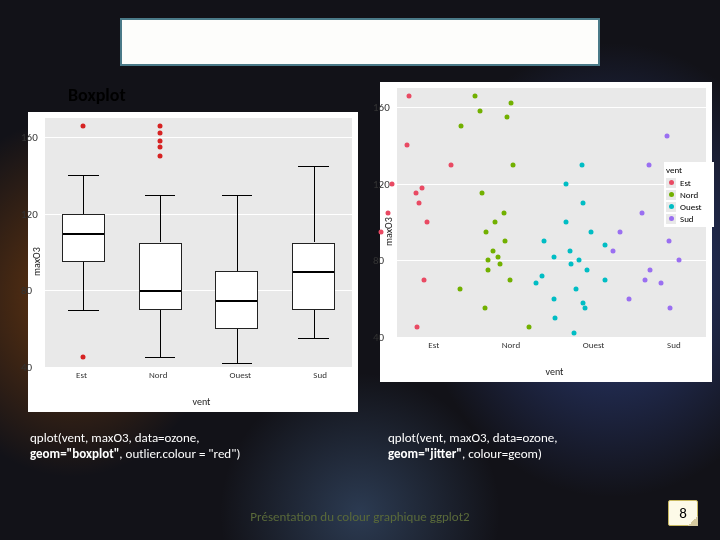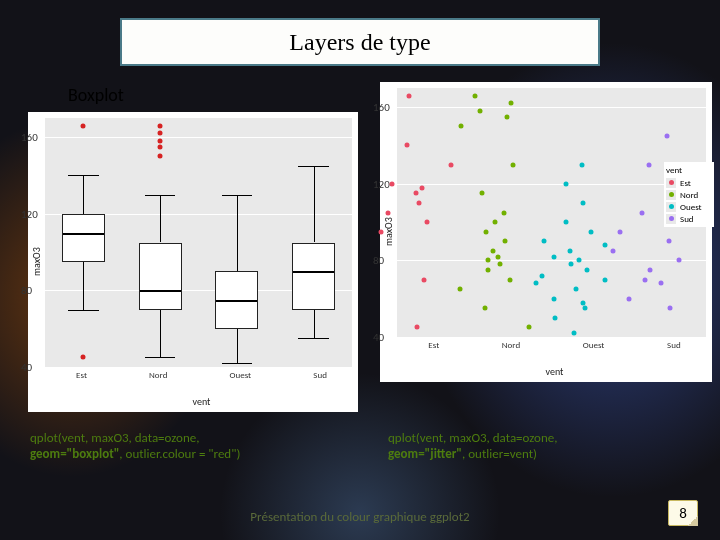--- a/index.html
+++ b/index.html
@@ -39,21 +39,21 @@
   .title-box .mono { font-family: "Courier New", monospace; }
   .col {
     position: absolute;
     top: 82px;
     width: 330px;
   }
   .col-left  { left: 28px; }
   .col-right { left: 380px; width: 332px; }
   .col h3 {
     font-size: 18px;
-    font-weight: 400;
+    font-weight: 700;
     color: #000;
     background: rgba(250,250,248,0.0);
     padding: 2px 0 6px 40px;
   }
   .plot-card {
     background: #fff;
     width: 100%;
     height: 300px;
     position: relative;
     display: flex;
@@ -163,21 +163,21 @@
     transform: translate(-50%, -50%);
   }
   .c-est   { background:#e94a63; }
   .c-nord  { background:#72b000; }
   .c-ouest { background:#00bdc4; }
   .c-sud   { background:#9a6ff1; }
 
   .caption {
     position: absolute;
     font-size: 13px;
-    color: #4d7c0f;
+    color: #ffffff;
     line-height: 1.25;
   }
   .caption b { font-weight: 700; }
   .cap-left  { left: 30px;  top: 430px; width: 310px; }
   .cap-right { left: 388px; top: 430px; width: 300px; }
 
   .footer {
     position: absolute;
     bottom: 16px;
     left: 0; right: 0;
@@ -207,21 +207,20 @@
     width:10px; height:10px;
     background: linear-gradient(135deg, transparent 50%, #d6caa0 50%);
   }
 </style>
 </head>
 <body>
 
 <div class="bg-swirl"></div>
 
 <div class="title-box">
-  <span>Layers de type </span>
 </div>
 
 <div class="col col-left">
   <h3>Boxplot</h3>
   <div class="plot-card">
     <div class="yaxis-label">maxO3</div>
     <div class="plot-inner">
       <div class="panel" id="box-panel">
 
       <div class="gridline-h" style="top: 100%;"></div>
@@ -397,17 +396,17 @@
       </div>
   </div>
 </div>
 
 <div class="caption cap-left">
   <span>qplot(vent, maxO3, data=ozone,</span><br>
   <b>geom="boxplot"</b><span>, outlier.colour = "red")</span>
 </div>
 <div class="caption cap-right">
   <span>qplot(vent, maxO3, data=ozone,</span><br>
-  <b>geom="jitter"</b><span>, outlier=vent)</span>
+  <b>geom="jitter"</b><span>, colour=geom)</span>
 </div>
 
 <div class="footer">Présentation du colour graphique ggplot2</div>
 <div class="pagenum">8</div>
 
 </body></html>

